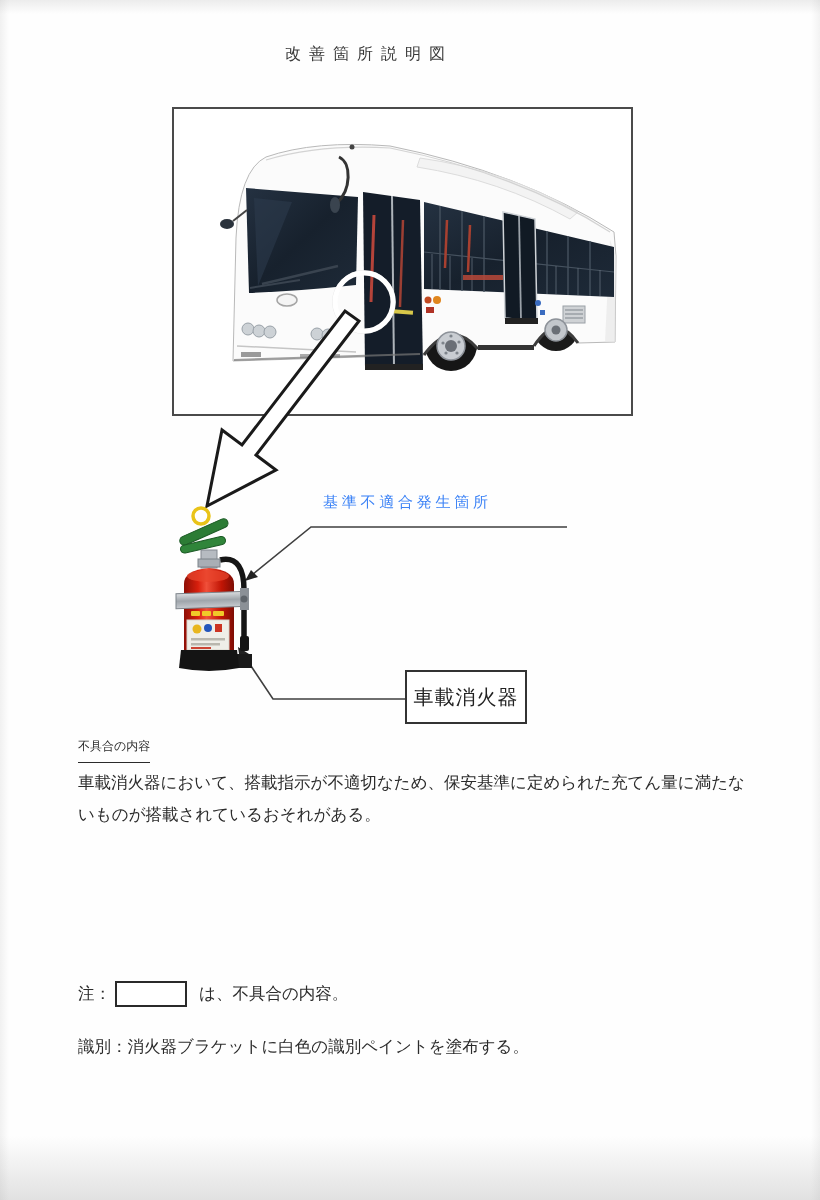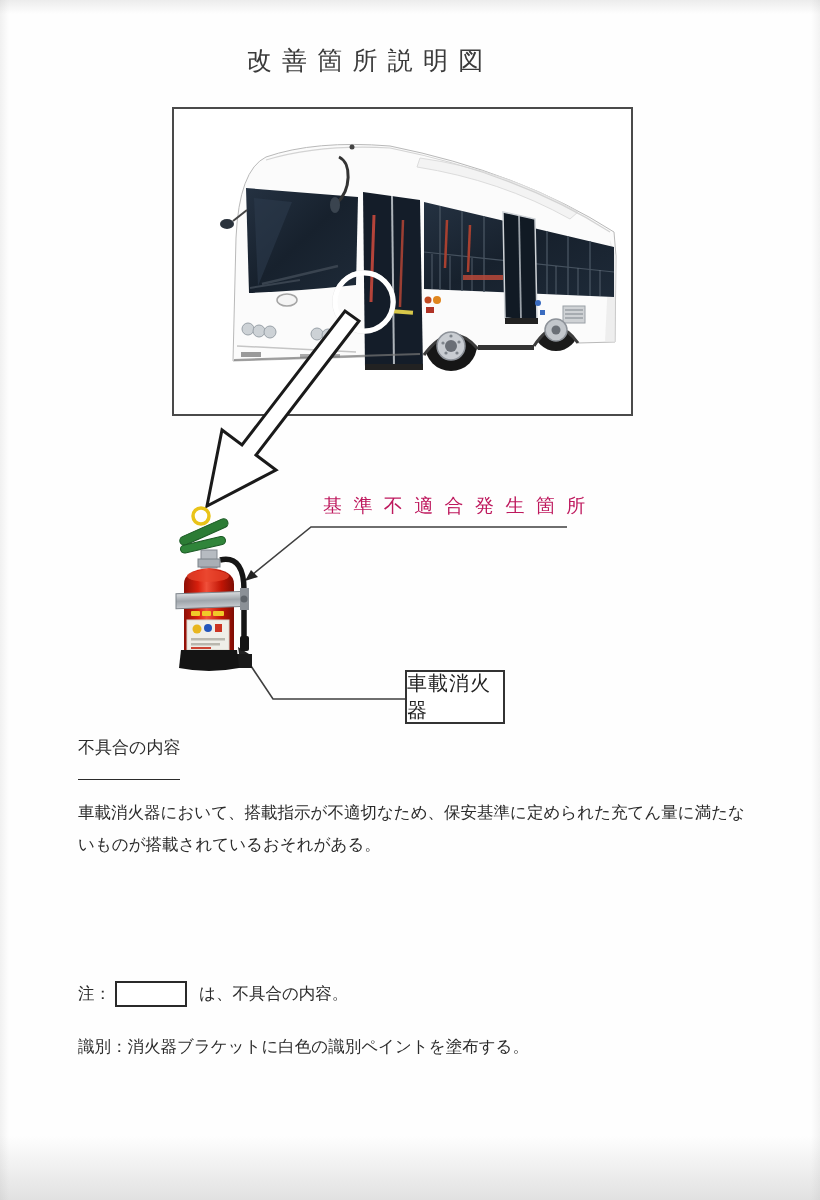--- a/index.html
+++ b/index.html
@@ -3,39 +3,39 @@
 <meta charset="utf-8">
 <style>
   html,body{margin:0;padding:0;background:#ffffff;}
   .page{
     position:relative;width:820px;height:1200px;background:#fefefe;
     overflow:hidden;font-family:"Liberation Serif","DejaVu Serif",serif;
     color:#2b2b2b;
   }
   .title{
     position:absolute;top:44px;left:0;width:732px;text-align:center;
-    font-size:25px;letter-spacing:2px;color:#3a3a3a;
+    font-size:16px;letter-spacing:2px;color:#3a3a3a;
   }
   .image-box{
     position:absolute;left:172px;top:107px;width:461px;height:309px;
     border:2px solid #4a4a4a;box-sizing:border-box;background:#ffffff;
   }
   .overlay{position:absolute;left:0;top:0;width:820px;height:1200px;pointer-events:none;}
   .callout-label{
-    position:absolute;left:323px;top:493px;font-size:19px;color:#be185d;white-space:nowrap;font-family:Liberation Mono, monospace;
+    position:absolute;left:323px;top:493px;font-size:15px;color:#3b82f6;white-space:nowrap;
   }
   .part-box{
-    position:absolute;left:405px;top:670px;width:100px;height:54px;
+    position:absolute;left:405px;top:670px;width:122px;height:54px;
     border:2px solid #333;box-sizing:border-box;display:flex;
     align-items:center;justify-content:center;font-size:20px;letter-spacing:1px;color:#222;
     background:#fff;
   }
   .section{position:absolute;left:78px;width:690px;}
-  .sec-heading{display:inline-block;font-size:17px;border-bottom:1px solid #2b2b2b;padding-bottom:20px;}
-  .sec-body{font-size:16.5px;line-height:32px;width:682px;margin-top:17px;text-align:left;}
+  .sec-heading{display:inline-block;font-size:12px;border-bottom:1px solid #2b2b2b;padding-bottom:7px;}
+  .sec-body{font-size:16.5px;line-height:32px;width:682px;margin-top:4px;text-align:left;}
   .pos-defect{top:736px;}
   .pos-improve{top:867px;}
   .note-row{position:absolute;left:78px;top:981px;display:flex;align-items:center;font-size:16.5px;}
   .note-box{
     display:inline-block;width:72px;height:26px;border:2px solid #2a2a2a;
     box-sizing:border-box;background:#fff;margin:0 12px 0 4px;
   }
   .ident-line{position:absolute;left:78px;top:1036px;font-size:16.5px;text-align:center;}
   
   .scan-top{position:absolute;left:0;top:0;width:820px;height:14px;

